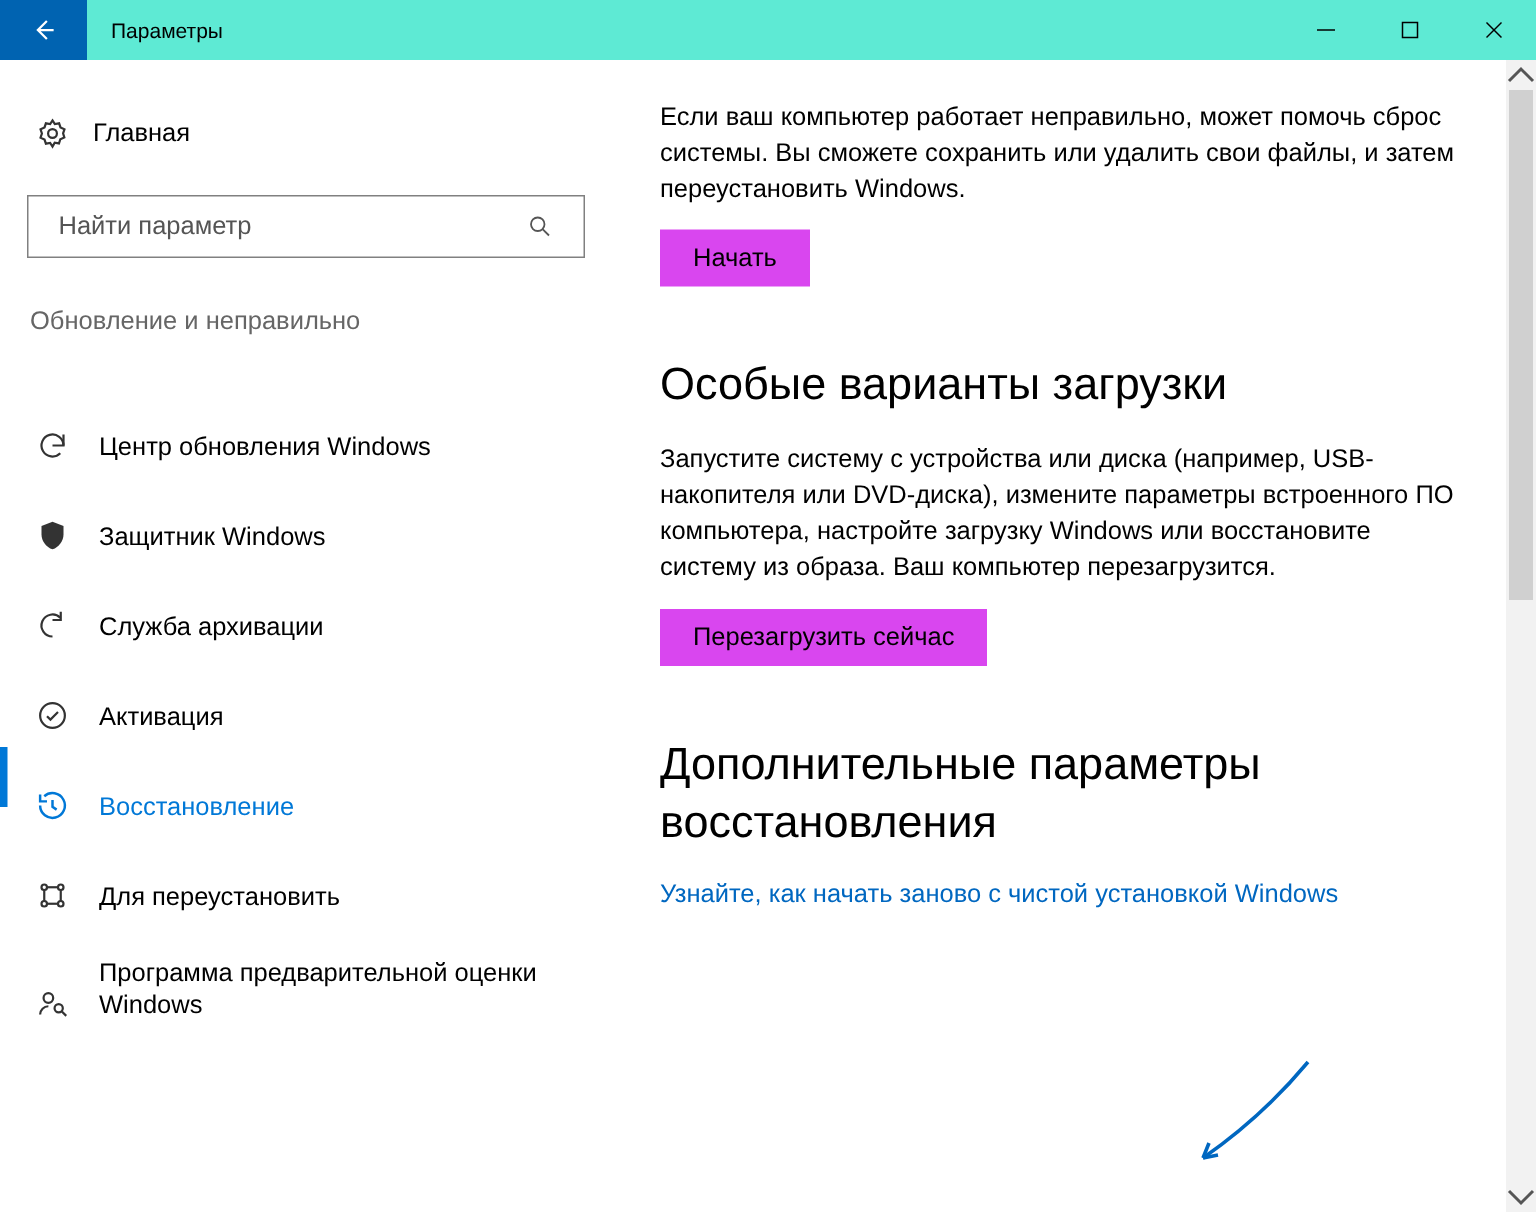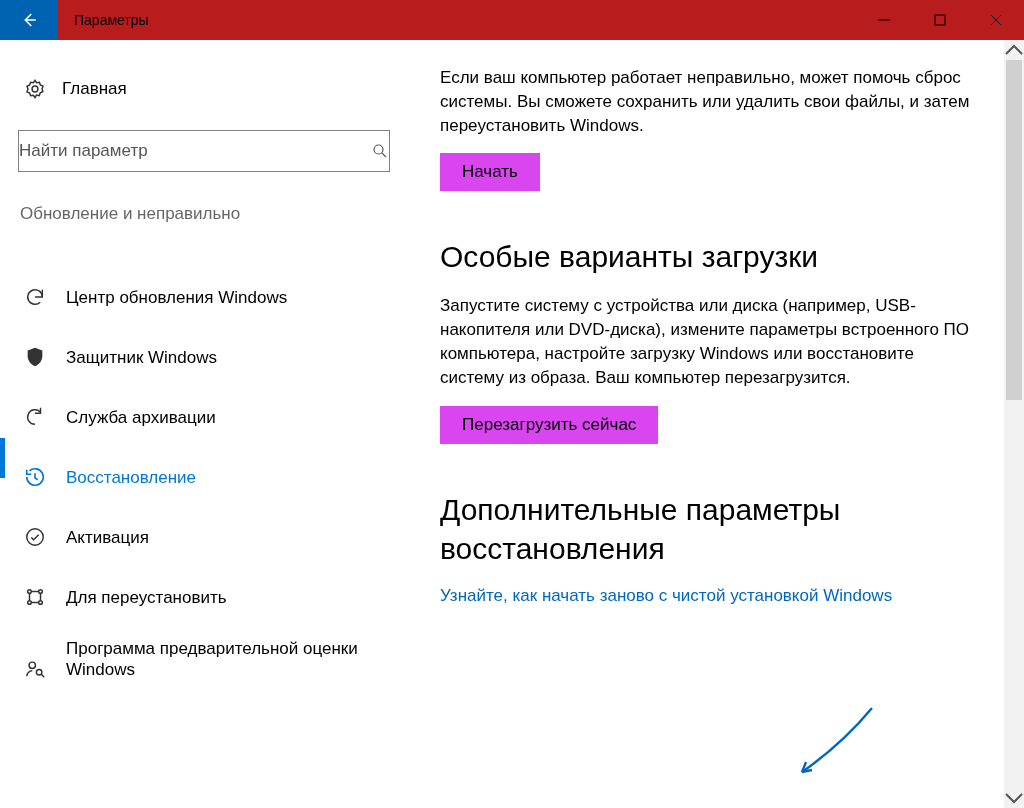--- a/index.html
+++ b/index.html
@@ -13,21 +13,21 @@
       height: 808px;
       background: #ffffff;
       overflow: hidden;
       position: relative;
     }
     
     .titlebar {
       height: 40px;
       display: flex;
       align-items: stretch;
-      background: #b91c1c;
+      background: #5eead4;
     }
     .back-btn {
       width: 58px;
       background: #0063b1;
       display: flex;
       align-items: center;
       justify-content: center;
       color: #fff;
     }
     .back-btn svg { width: 18px; height: 18px; }
@@ -68,21 +68,21 @@
       font-size: 17px;
       color: #000;
     }
     .home-row .icon { width: 22px; height: 22px; color: #333; }
     .search-box {
       margin-top: 20px;
       height: 42px;
       border: 1px solid #808080;
       display: flex;
       align-items: center;
-      padding: 0 0;
+      padding: 0 20px;
       color: #555;
       font-size: 17px;
       justify-content: space-between;
     }
     .search-box .search-icon { width: 18px; height: 18px; color: #555; }
     .category-label {
       margin-top: 32px;
       font-size: 17px;
       color: #666;
       padding-left: 2px;
@@ -254,34 +254,34 @@
           </svg>
         <span class="label-wrap">Защитник Windows</span>
       </li>
       <li class="nav-item">
         <svg class="icon" viewBox="0 0 24 24" fill="none" stroke="currentColor" stroke-width="1.6">
             <path d="M12 20a8 8 0 1 1 5.66-13.66"></path>
             <path d="M18 2v6h-6"></path>
           </svg>
         <span class="label-wrap">Служба архивации</span>
       </li>
+      <li class="nav-item">
+        <svg class="icon" viewBox="0 0 24 24" fill="none" stroke="currentColor" stroke-width="1.6">
+            <circle cx="12" cy="12" r="9"></circle>
+            <path d="M8 12.5l2.5 2.5L16 9.5"></path>
+          </svg>
+        <span class="label-wrap">Активация</span>
+      </li>
       <li class="nav-item selected">
         <svg class="icon" viewBox="0 0 24 24" fill="none" stroke="currentColor" stroke-width="1.8">
             <path d="M3 12a9 9 0 1 0 3-6.7"></path>
             <path d="M3 4v5h5"></path>
             <path d="M12 8v5l3 2"></path>
           </svg>
         <span class="label-wrap">Восстановление</span>
-      </li>
-      <li class="nav-item">
-        <svg class="icon" viewBox="0 0 24 24" fill="none" stroke="currentColor" stroke-width="1.6">
-            <circle cx="12" cy="12" r="9"></circle>
-            <path d="M8 12.5l2.5 2.5L16 9.5"></path>
-          </svg>
-        <span class="label-wrap">Активация</span>
       </li>
       <li class="nav-item">
         <svg class="icon" viewBox="0 0 24 24" fill="none" stroke="currentColor" stroke-width="1.6">
             <circle cx="6" cy="6" r="2"></circle>
             <circle cx="18" cy="6" r="2"></circle>
             <circle cx="6" cy="18" r="2"></circle>
             <circle cx="18" cy="18" r="2"></circle>
             <line x1="8" y1="6" x2="16" y2="6"></line>
             <line x1="6" y1="8" x2="6" y2="16"></line>
             <line x1="18" y1="8" x2="18" y2="16"></line>

